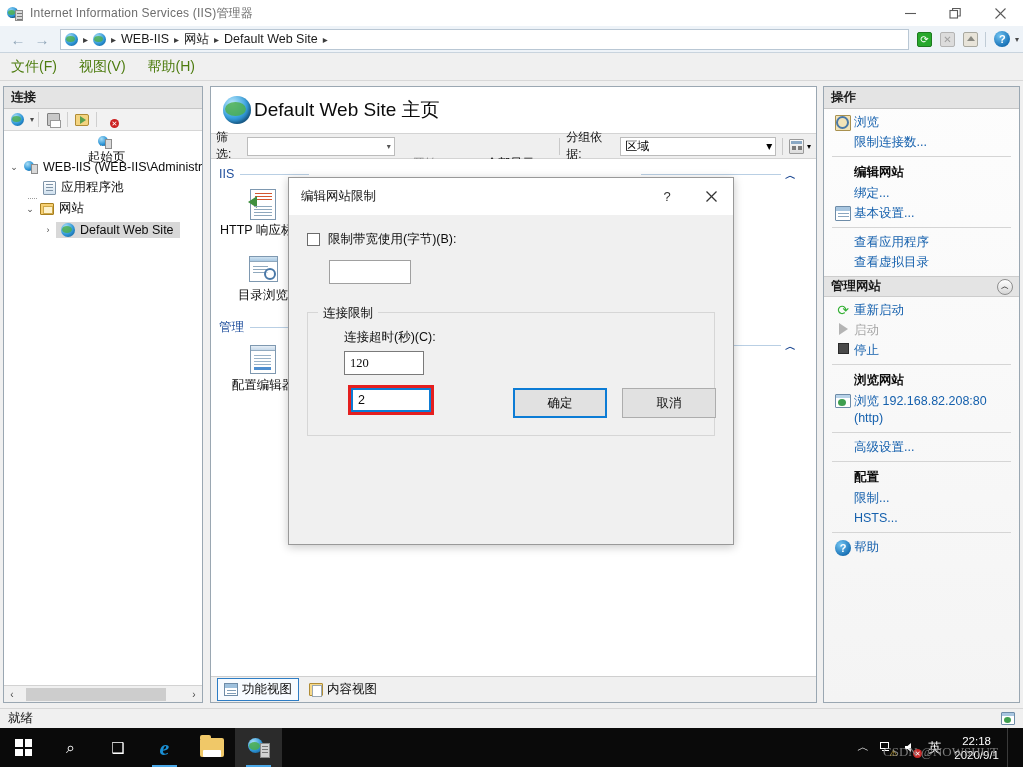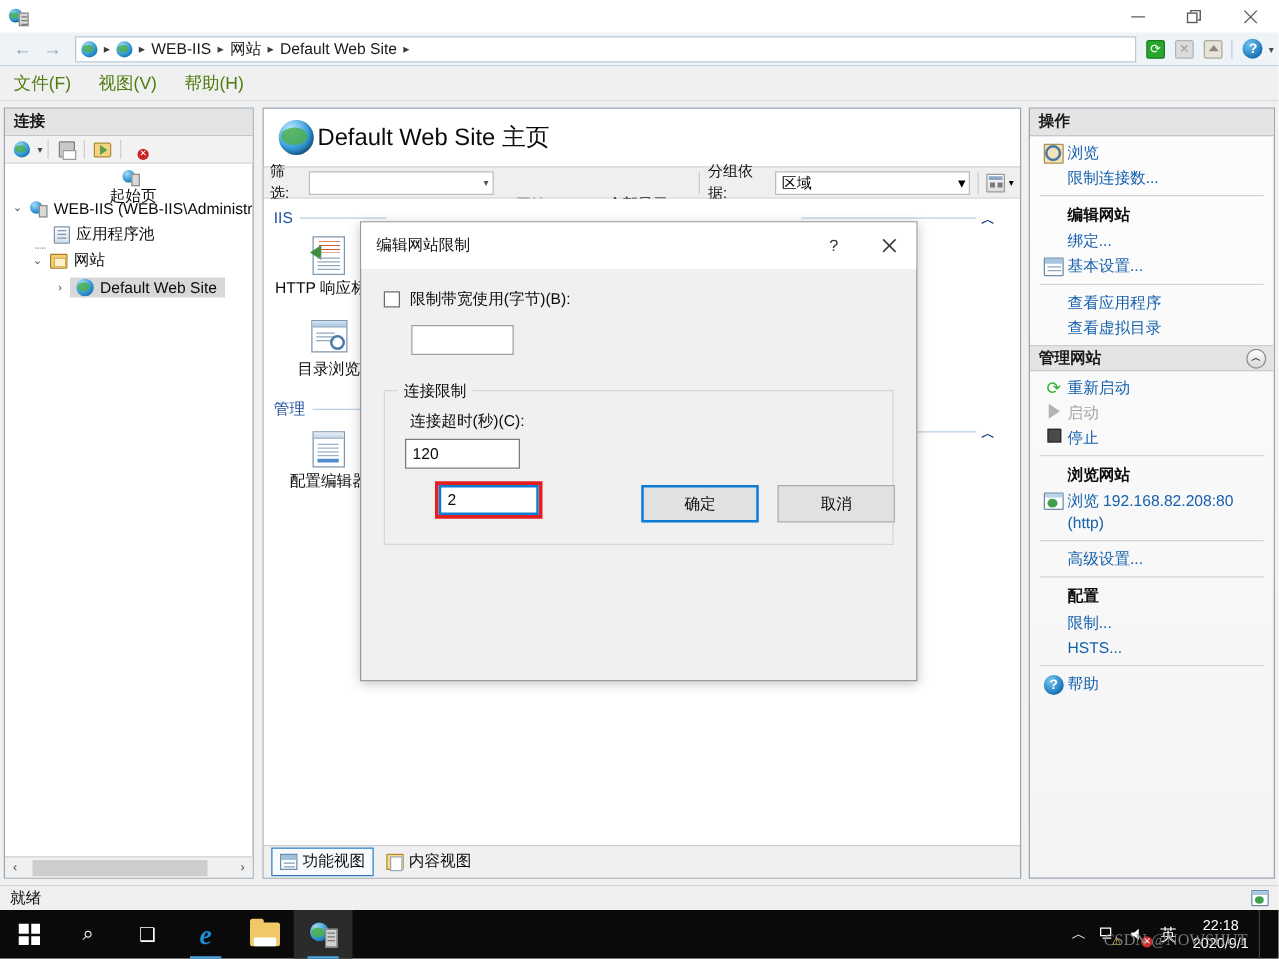--- a/index.html
+++ b/index.html
@@ -572,20 +572,21 @@
 </head>
 <body>
 
 <div id="app">
 
   <div class="titlebar">
     <div class="titlebar-icon">
       <span class="tb-globe"></span>
         <span class="tb-srv"></span>
     </div>
+    <span class="titlebar-text">Internet Information Services (IIS)管理器</span>
     <div class="winbtns">
       <div class="winbtn">
         <svg width="13" height="13" viewBox="0 0 13 13">
             <line x1="1" y1="6.5" x2="12" y2="6.5" stroke="#5a5a5a" stroke-width="1.1"></line>
           </svg>
       </div>
       <div class="winbtn">
         <svg width="13" height="13" viewBox="0 0 13 13">
           <rect x="1" y="3.5" width="7.5" height="7.5" fill="none" stroke="#5a5a5a" stroke-width="1.1"></rect>
           <path d="M3.6 3.2 V1.5 H11.2 V9 H9.2" fill="none" stroke="#5a5a5a" stroke-width="1.1"></path>
@@ -937,22 +938,22 @@
     <div class="dlg-body">
       <div class="cb-row">
         <span class="checkbox"></span>
         <span class="cb-label">限制带宽使用(字节)(B):</span>
       </div>
       <div class="txtinput empty" style="width:82px; margin:12px 0 0 22px;"></div>
 
       <div class="group" style="margin-top:28px;">
         <span class="group-legend">连接限制</span>
 
-        <div class="fld-label" style="margin-left:6px;">连接超时(秒)(C):</div>
-        <div class="txtinput" style="width:92px; margin-left:2px;">120</div>
+        <div class="fld-label" style="margin-left:22px;">连接超时(秒)(C):</div>
+        <div class="txtinput" style="width:80px; margin-left:22px;font-family:Liberation Serif, serif;">120</div>
 
 
         <div class="redbox" style="display:inline-block;margin:10px 0 0 26px;">
           <div class="txtinput bluefocus" style="width:80px;border-color:#0c7cd5;">2</div>
         </div>
       </div>
 
       <div class="dlg-buttons">
         <div class="btn default">确定</div>
         <div class="btn">取消</div>

